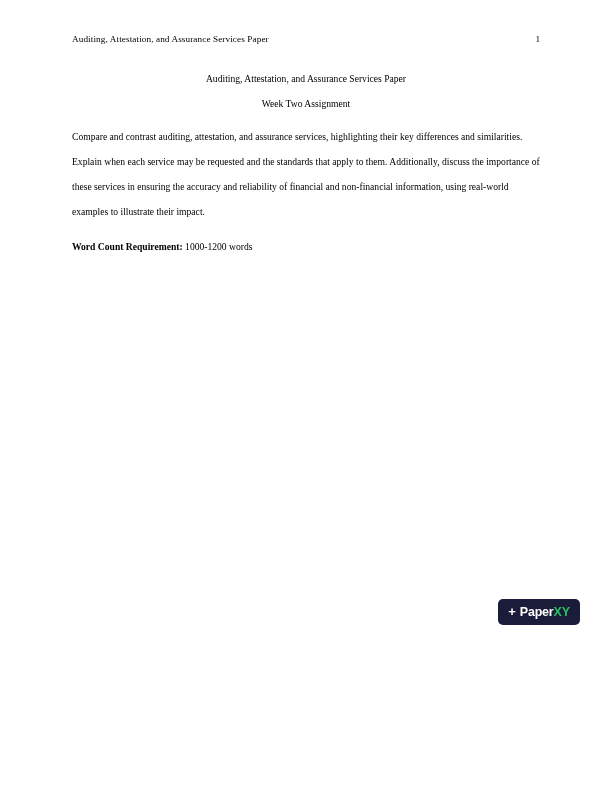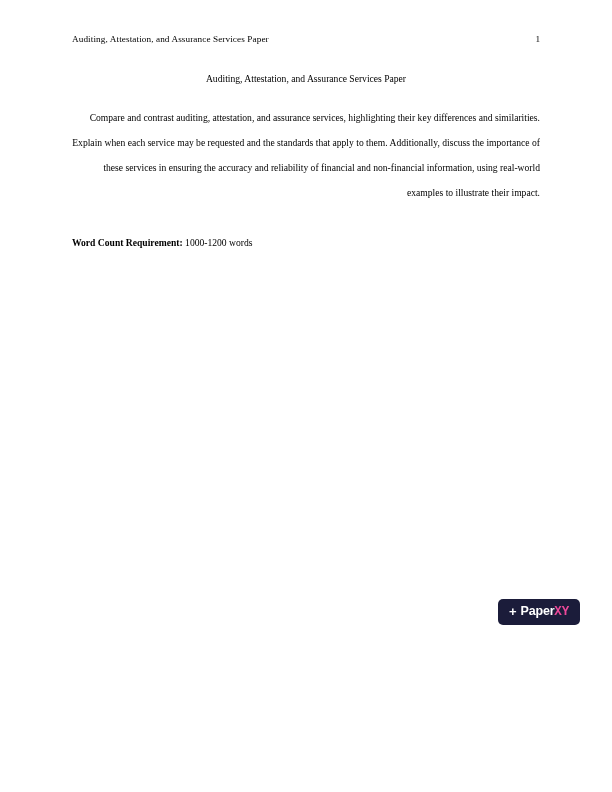--- a/index.html
+++ b/index.html
@@ -47,27 +47,27 @@
     line-height: 2.6;
   }
   .title-line-1 { }
   .title-line-2 { }
   .title-line-3 { }
 
   
   .para {
     font-size: 9.6px;
     line-height: 2.6;
-    text-align: right;
-    margin-top: 14px;
+    text-align: left;
+    margin-top: 8px;
   }
   .para-wordcount {
     font-size: 9.6px;
     line-height: 2.6;
-    margin-top: 25px;
+    margin-top: 10px;
   }
   .para-wordcount b {
     font-weight: bold;
   }
 
   
   .logo {
     position: absolute;
     right: 32px;
     bottom: 27px;
@@ -89,38 +89,38 @@
     margin-top: -1px;
   }
   .logo-text {
     font-size: 12.5px;
     font-weight: bold;
     letter-spacing: -0.2px;
     color: #ffffff;
     line-height: 1;
   }
   .logo-text .xy {
-    color: #ec4899;
-    font-family: Liberation Mono, monospace;
+    color: #22c55e;
   }
 </style>
 </head>
 <body>
 
 <div class="page">
 
   <div class="doc-body">
 
     <div class="header-row">
       <span class="header-title">Auditing, Attestation, and Assurance Services Paper</span>
       <span class="header-page">1</span>
     </div>
 
     <div class="title-block">
       <div class="title-line-1">Auditing, Attestation, and Assurance Services Paper</div>
+      <div class="title-line-2">Week Two Assignment</div>
     </div>
 
     <p class="para">Compare and contrast auditing, attestation, and assurance services, highlighting their key differences and similarities. Explain when each service may be requested and the standards that apply to them. Additionally, discuss the importance of these services in ensuring the accuracy and reliability of financial and non-financial information, using real-world examples to illustrate their impact.</p>
 
     <p class="para-wordcount">
       <b>Word Count Requirement:</b><span> 1000-1200 words</span>
     </p>
 
   </div>
 

